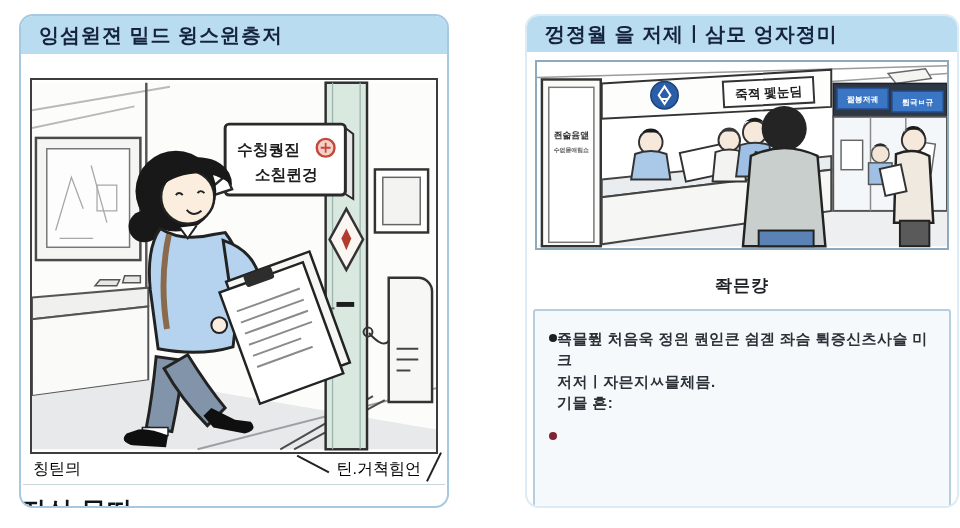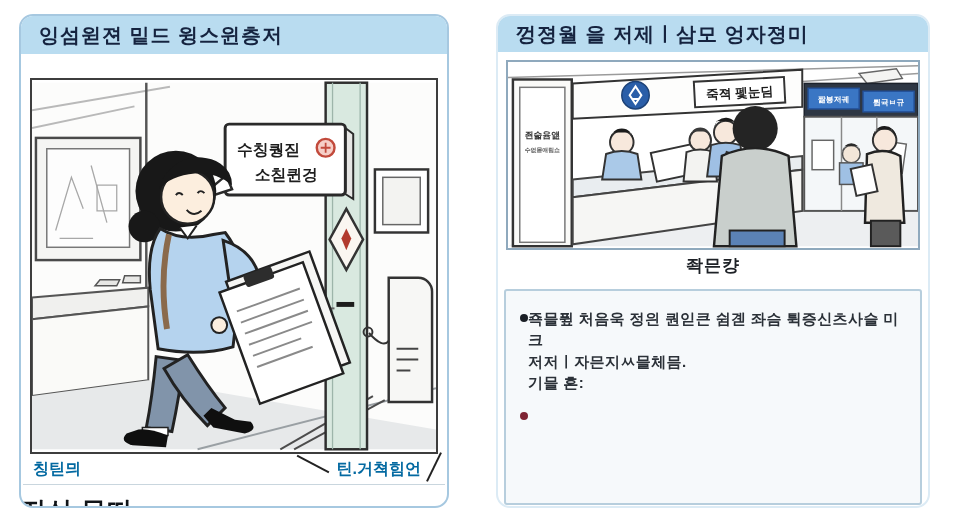--- a/index.html
+++ b/index.html
@@ -1,36 +1,36 @@
 <!DOCTYPE html>
 <html><head>
 <meta charset="utf-8">
 <style>
   html,body{margin:0;padding:0;background:#fff;}
   .page{position:relative;width:960px;height:528px;background:#ffffff;overflow:hidden;
         font-family:"Liberation Sans",sans-serif;}
   .panel{position:absolute;background:#fff;border-radius:14px;overflow:hidden;box-sizing:border-box;}
   .panel-left{left:19px;top:14px;width:430px;height:494px;border:2px solid #a6c8e0;}
-  .panel-right{left:496px;top:14px;width:434px;height:494px;border:2px solid #dcebf5;}
+  .panel-right{left:525px;top:14px;width:434px;height:494px;border:2px solid #dcebf5;}
   .titlebar{height:38px;background:#b9dcf0;display:flex;align-items:center;padding:0 18px;}
   .titlebar-r{height:36px;}
   .title-text{font-size:20px;font-weight:bold;color:#15233f;letter-spacing:1px;}
   .illu-l{margin:24px 9px 0;height:372px;border:2px solid #3d3d3d;background:#fff;overflow:hidden;}
   .illu-r{margin:8px 8px 0;height:186px;border:2px solid #8fa9bd;background:#fff;overflow:hidden;}
   .illu-l svg,.illu-r svg{display:block;width:100%;height:100%;}
   .footrow{display:flex;justify-content:space-between;align-items:center;height:30px;
-           padding:0 12px;font-size:16px;font-weight:bold;color:#0369a1;}
+           padding:0 12px;font-size:16px;font-weight:normal;color:#000000;}
   .slashwrap{position:relative;padding:0 14px;}
   .slashwrap::before{content:"";position:absolute;left:-28px;top:4px;width:36px;height:2px;
                      background:#222;transform:rotate(28deg);}
   .slashwrap::after{content:"";position:absolute;right:0;top:-8px;width:2px;height:32px;
                     background:#222;transform:rotate(26deg);}
   .divider{height:1px;background:#c9d6de;margin:0 2px;}
   .bottom-label{padding:9px 0;font-size:25px;font-weight:bold;color:#101418;letter-spacing:1px;}
-  .caption{text-align:center;font-size:17px;font-weight:bold;color:#1d2126;padding:4px 0 2px;letter-spacing:1px;}
+  .caption{text-align:center;font-size:17px;font-weight:bold;color:#1d2126;padding:24px 0 2px;letter-spacing:1px;}
   .bullet-box{margin:10px 6px;border:2px solid #b7cedd;background:#f6f9fb;border-radius:3px;
               padding:17px 14px 10px;box-sizing:border-box;height:216px;}
   ul.bullets{list-style:none;margin:0;padding:0;}
   ul.bullets li{display:flex;margin-bottom:13px;}
   .dot{width:8px;height:8px;border-radius:50%;margin-top:6px;flex:0 0 8px;}
   .btext{font-size:15px;font-weight:600;color:#2b3138;line-height:1.42;white-space:pre-line;letter-spacing:0.4px;}
   text{font-family:"Liberation Sans",sans-serif;}
 </style>
 </head>
 <body>

